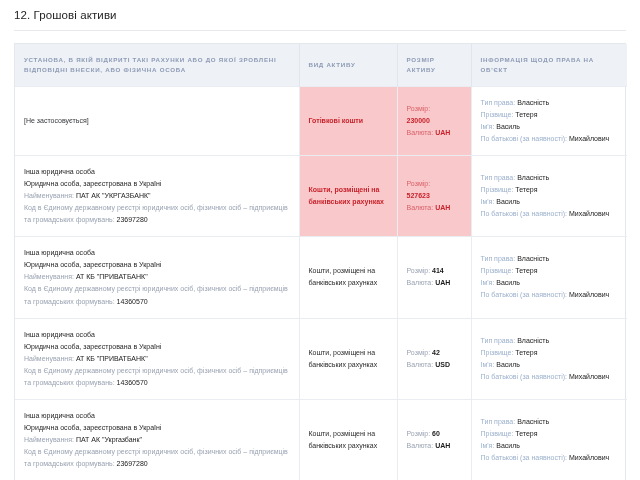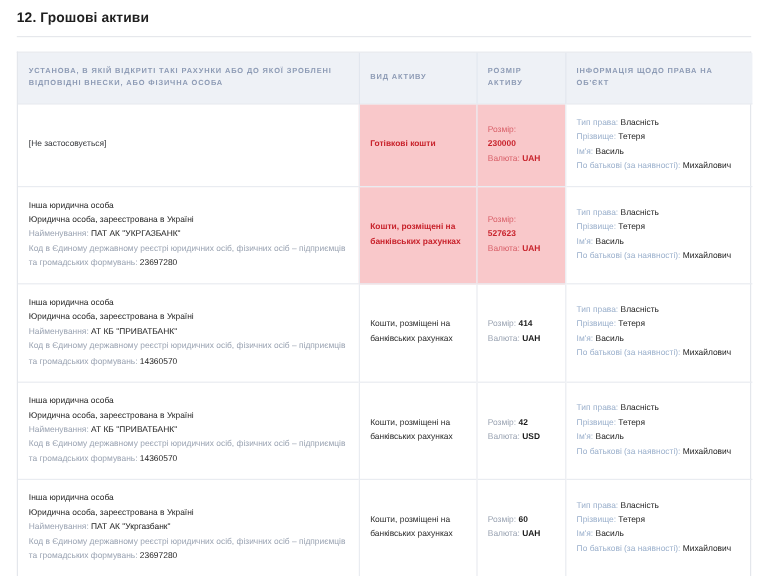--- a/index.html
+++ b/index.html
@@ -11,21 +11,21 @@
     height: 480px;
     overflow: hidden;
     background: #ffffff;
     font-family: "Liberation Sans", "DejaVu Sans", sans-serif;
     color: #2b2b2b;
   }
   .page { width: 640px; height: 480px; position: relative; background:#fff; }
 
   .page-title {
     font-size: 11.5px;
-    font-weight: 700;
+    font-weight: 400;
     color: #1f1f1f;
     padding: 9px 0 0 14px;
     letter-spacing: 0.1px;
   }
   .title-rule {
     margin: 9px 14px 0 14px;
     height: 1px;
     background: #e6e8ec;
   }
 

